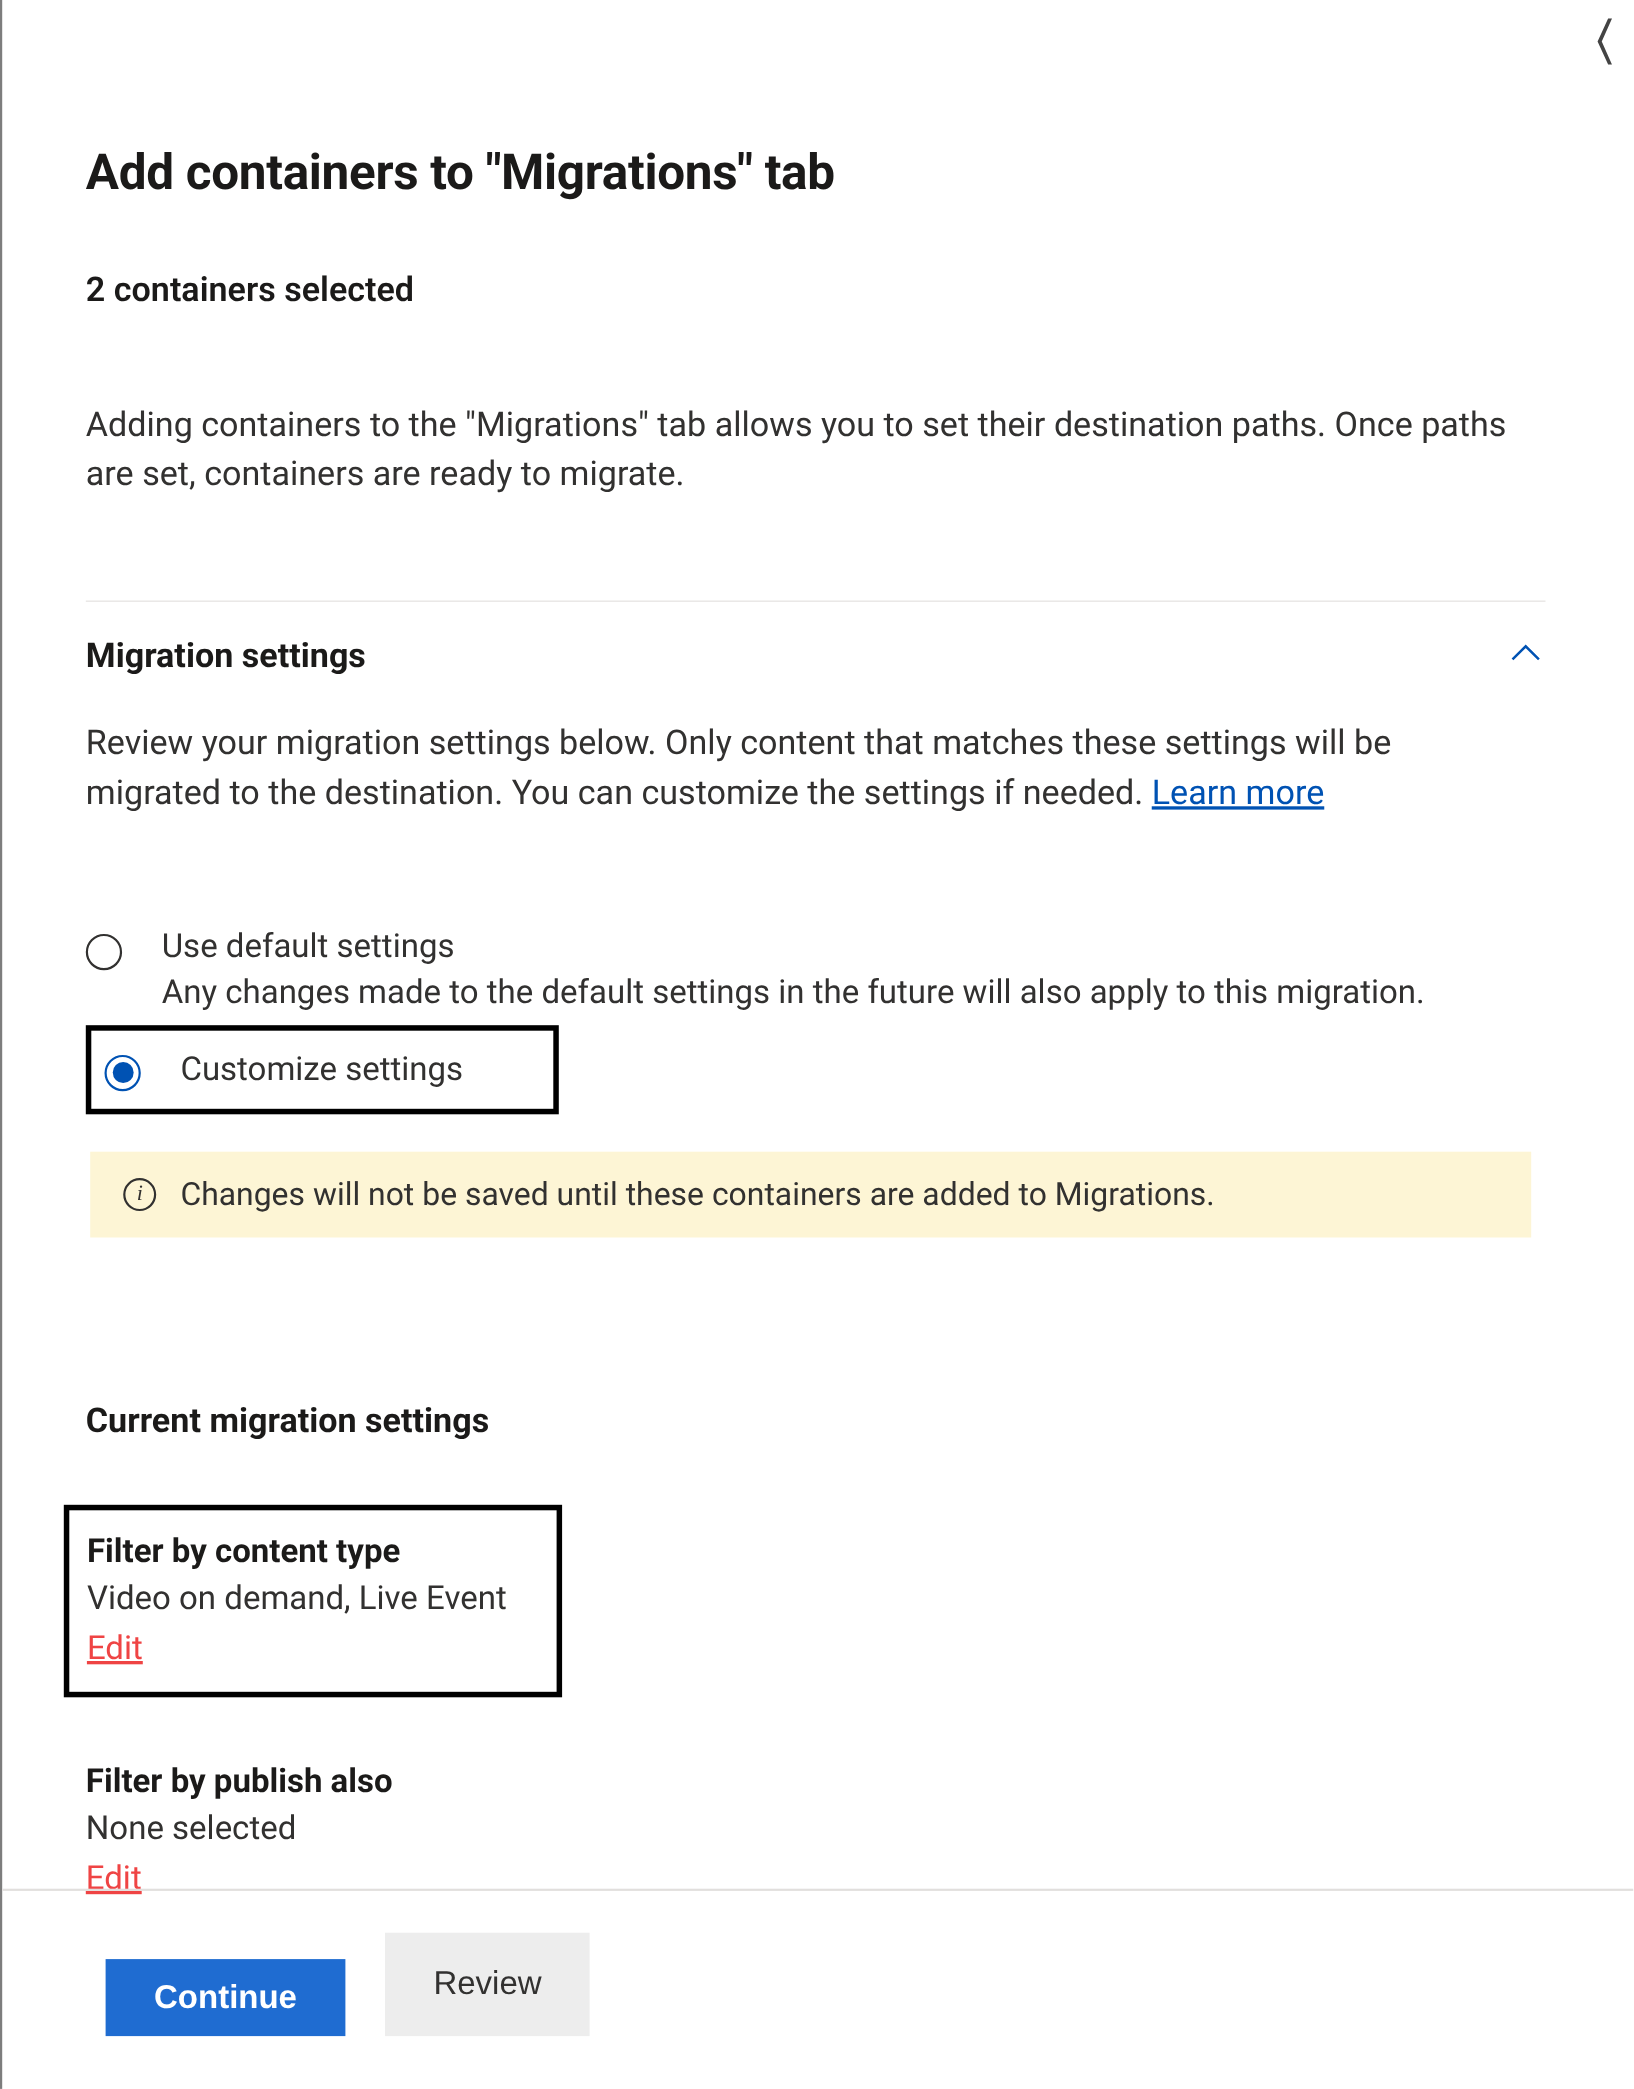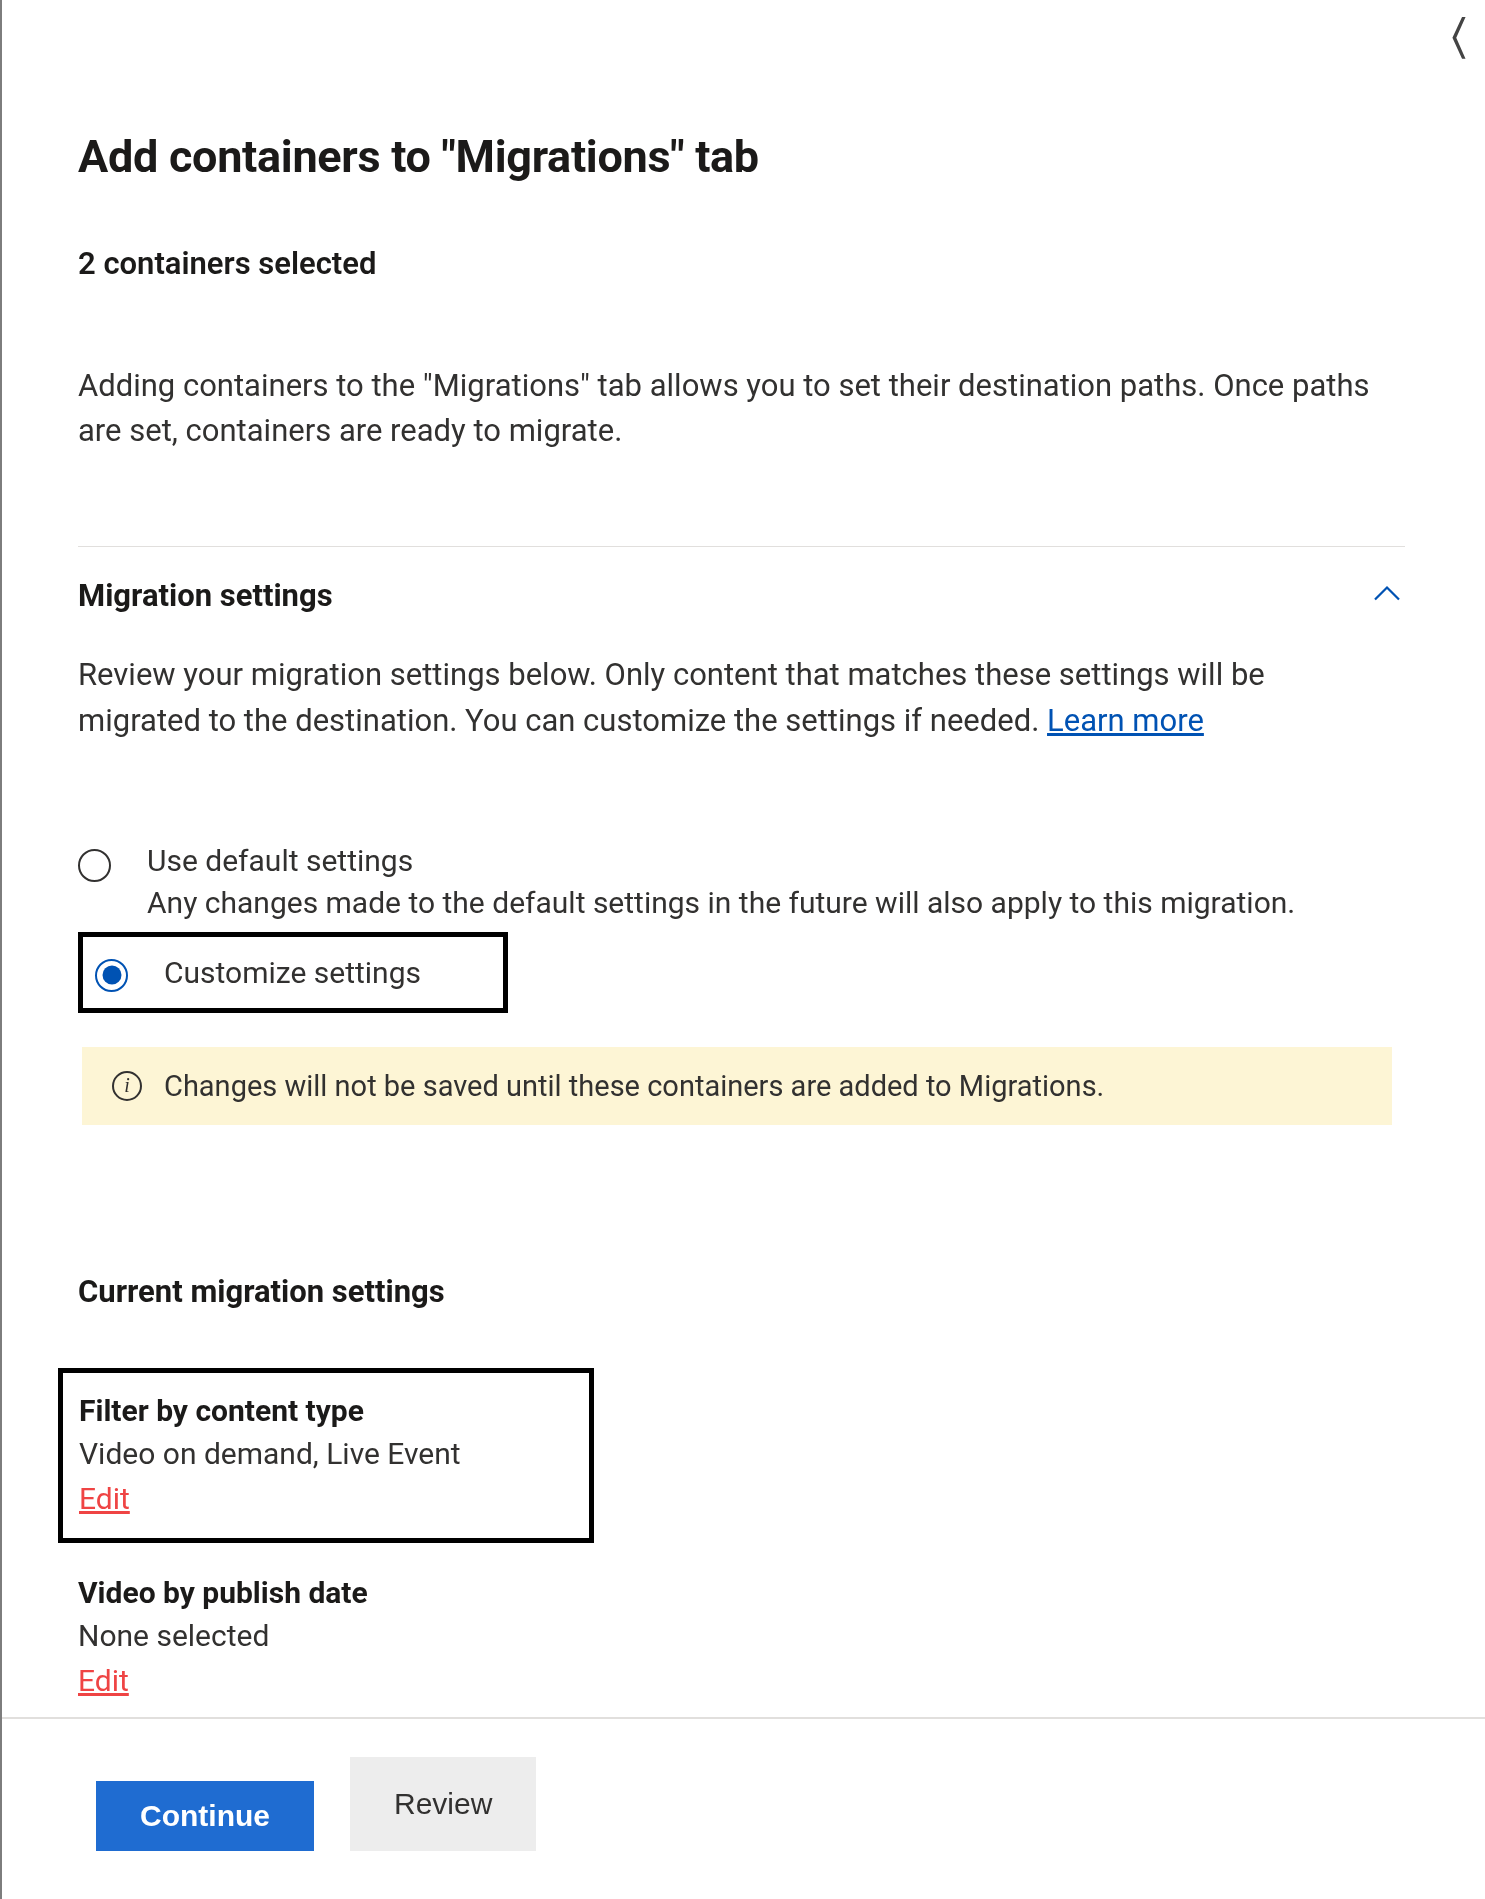--- a/index.html
+++ b/index.html
@@ -161,23 +161,23 @@
     color: #1b1a19;
     margin-top: 148px;
     margin-bottom: 58px;
   }
   .setting-block {
     padding: 0 0 0 0;
   }
   .setting-block.boxed {
     border: 5px solid #000;
     padding: 20px 30px 22px 16px;
-    width: 536px;
+    width: 453px;
     margin-left: -20px;
-    margin-bottom: 32px;
+    margin-bottom: 59px;
   }
   .setting-label {
     font-size: 30px;
     font-weight: 700;
     color: #1b1a19;
   }
   .setting-value {
     font-size: 30px;
     color: #323130;
     margin-top: 8px;
@@ -270,21 +270,21 @@
 
   <div class="current-settings-title">Current migration settings</div>
 
   <div class="setting-block boxed">
     <div class="setting-label">Filter by content type</div>
     <div class="setting-value">Video on demand, Live Event</div>
     <a href="#" class="setting-edit">Edit</a>
   </div>
 
   <div class="setting-block setting-block-plain">
-    <div class="setting-label">Video by publish date</div>
+    <div class="setting-label">Filter by publish also</div>
     <div class="setting-value">None selected</div>
     <a href="#" class="setting-edit">Edit</a>
   </div>
 
 </div>
 
 <div class="footer-bar">
   <button class="btn btn-primary">Continue</button>
   <button class="btn btn-secondary">Review</button>
 </div>

